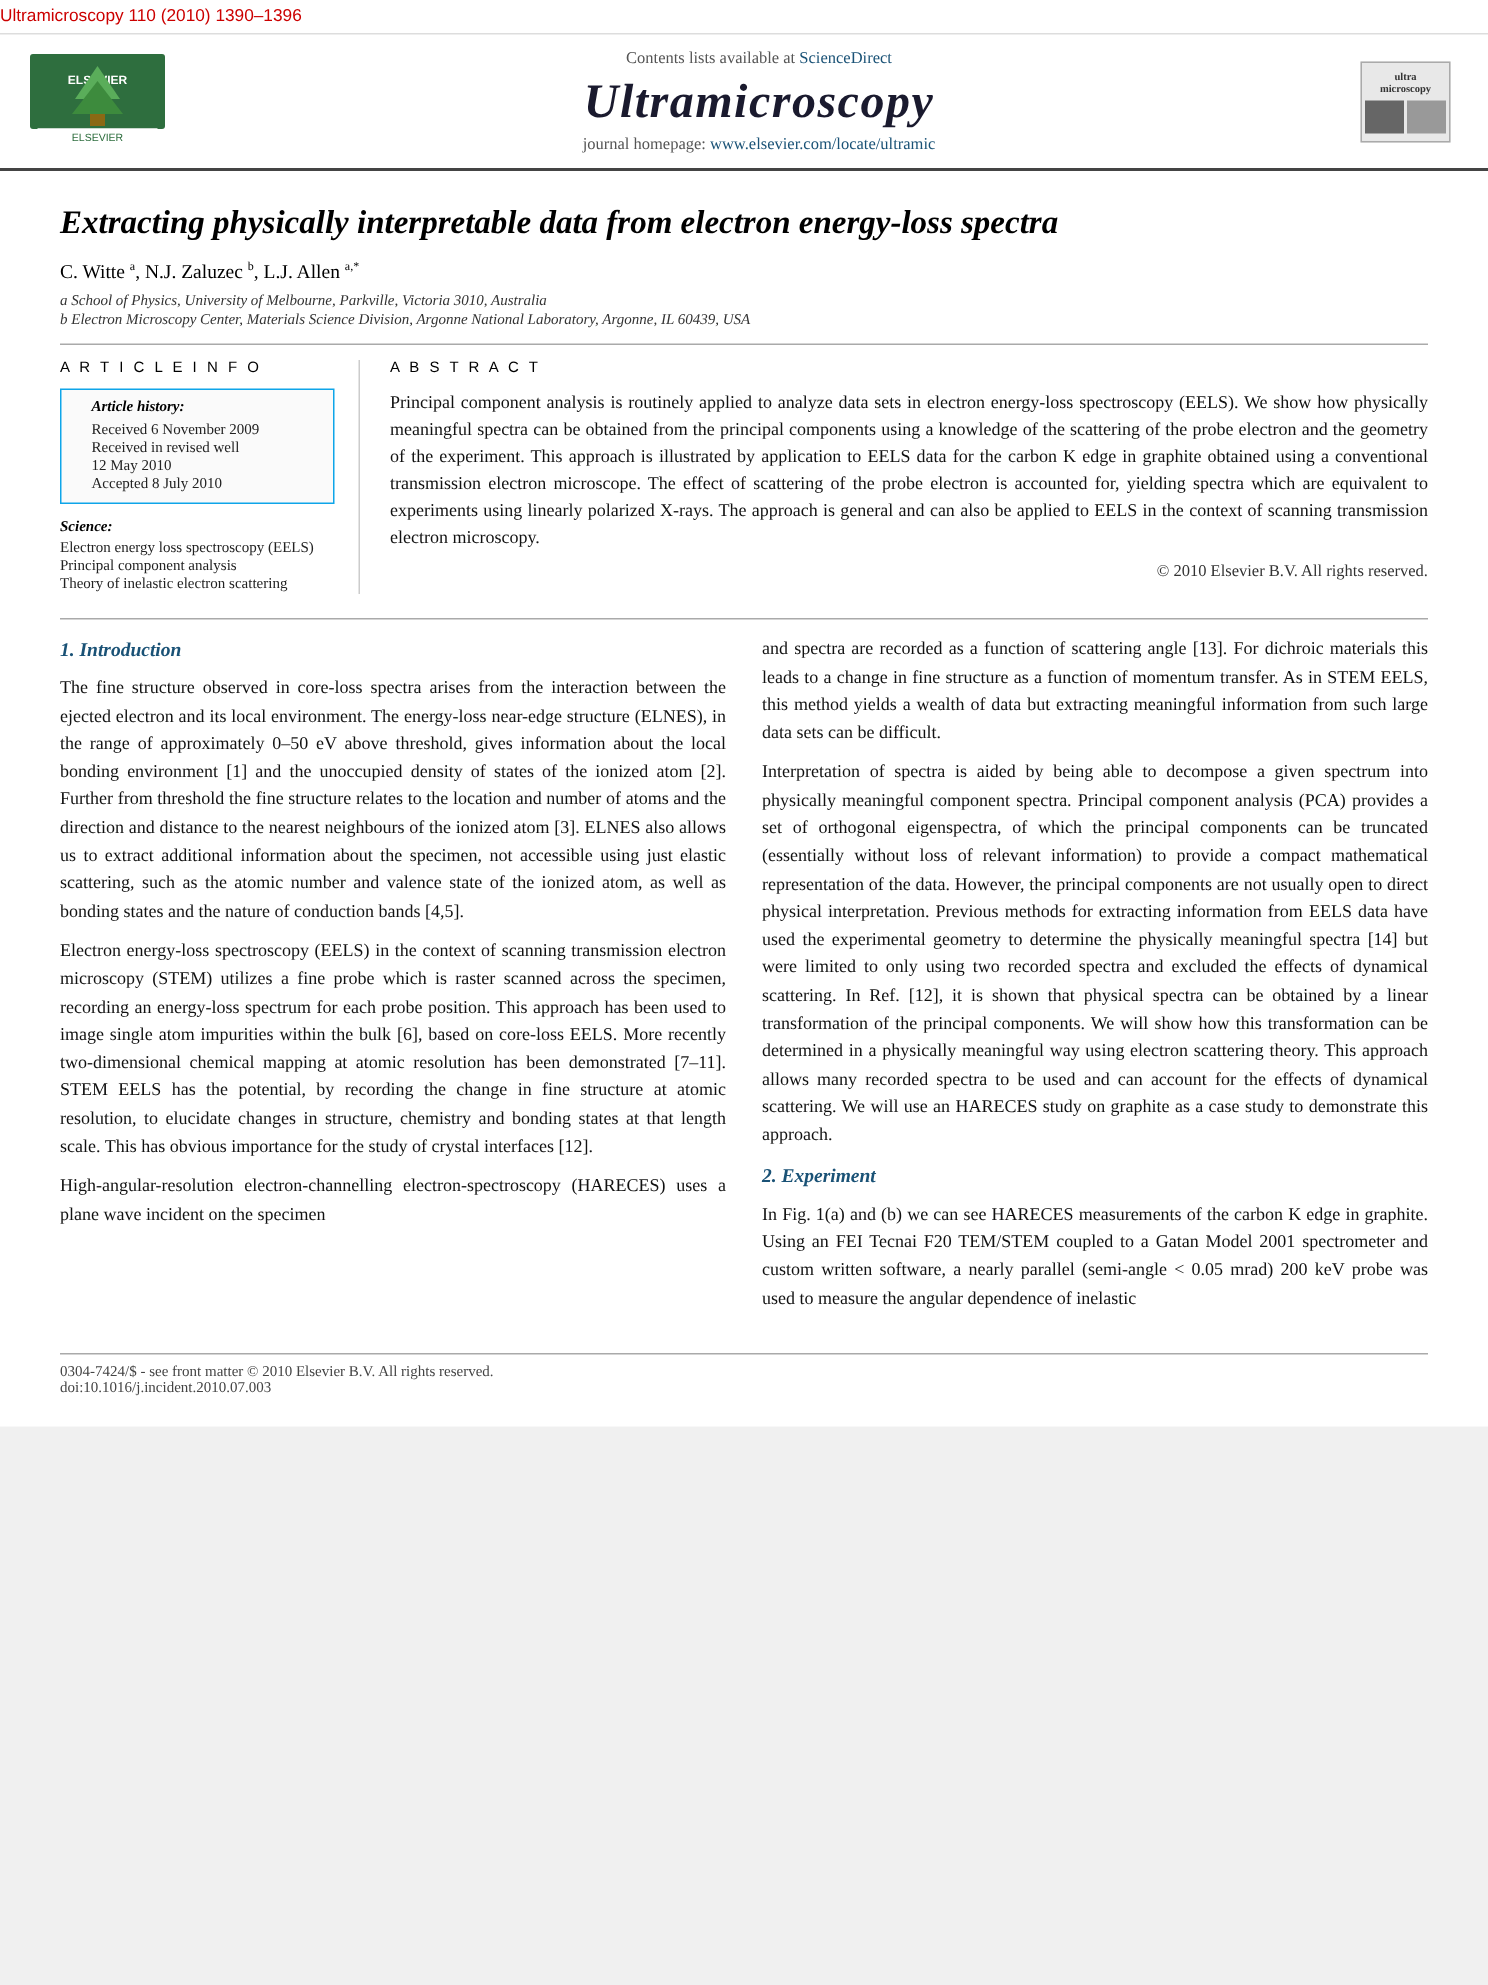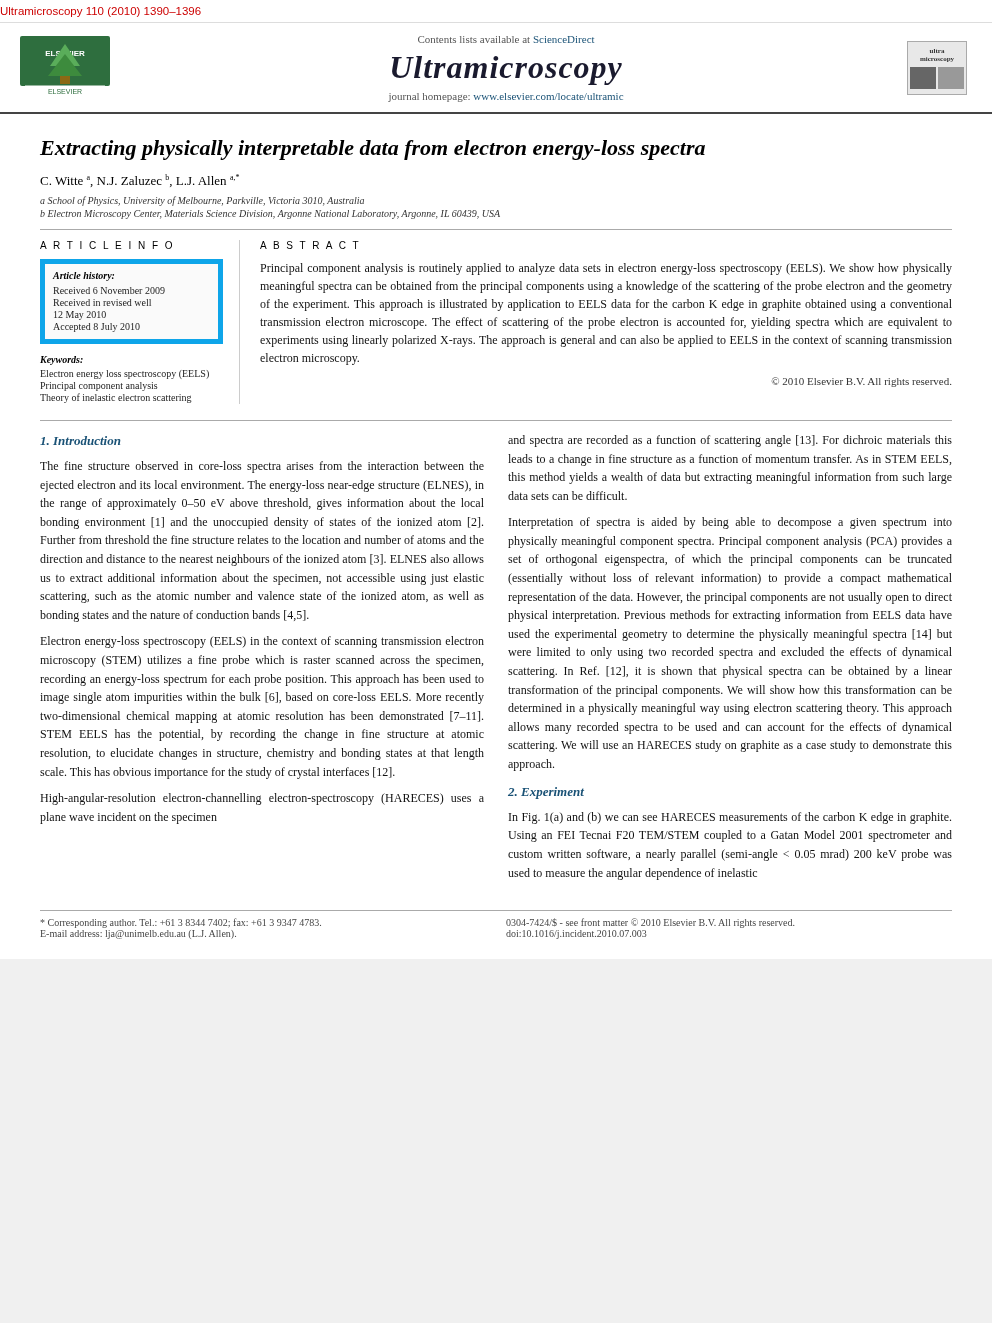--- a/index.html
+++ b/index.html
@@ -126,22 +126,22 @@
     }
     .info-section-title {
       font-size: 10px;
       letter-spacing: 2px;
       text-transform: uppercase;
       font-family: Arial, sans-serif;
       margin-bottom: 8px;
       color: #000;
     }
     .history-box {
-      border: 5px solid #0ea5e9;
-      padding: 6px 8px;
+      border: 1px solid #0ea5e9;
+      padding: 6px 20px;
       margin-bottom: 10px;
       background: #fafafa;
     }
     .history-label {
       font-style: italic;
       font-weight: bold;
       font-size: 10px;
       margin-bottom: 4px;
     }
     .history-row {
@@ -306,21 +306,21 @@
 
         <div class="history-box">
           <div class="history-label">Article history:</div>
           <div class="history-row">Received 6 November 2009</div>
           <div class="history-row">Received in revised well</div>
           <div class="history-row">12 May 2010</div>
           <div class="history-row">Accepted 8 July 2010</div>
         </div>
 
         <div class="keywords-box">
-          <div class="keywords-label">Keywords:</div>
+          <div class="keywords-label">Science:</div>
           <div class="keyword-item">Electron energy loss spectroscopy (EELS)</div>
           <div class="keyword-item">Principal component analysis</div>
           <div class="keyword-item">Theory of inelastic electron scattering</div>
         </div>
       </div>
 
       <div class="abstract-col">
         <div class="abstract-title">A B S T R A C T</div>
         <div class="abstract-text">Principal component analysis is routinely applied to analyze data sets in electron energy-loss spectroscopy (EELS). We show how physically meaningful spectra can be obtained from the principal components using a knowledge of the scattering of the probe electron and the geometry of the experiment. This approach is illustrated by application to EELS data for the carbon K edge in graphite obtained using a conventional transmission electron microscope. The effect of scattering of the probe electron is accounted for, yielding spectra which are equivalent to experiments using linearly polarized X-rays. The approach is general and can also be applied to EELS in the context of scanning transmission electron microscopy.</div>
         <div class="copyright-line">© 2010 Elsevier B.V. All rights reserved.</div>
@@ -344,24 +344,20 @@
         <div class="body-para">and spectra are recorded as a function of scattering angle [13]. For dichroic materials this leads to a change in fine structure as a function of momentum transfer. As in STEM EELS, this method yields a wealth of data but extracting meaningful information from such large data sets can be difficult.</div>
         <div class="body-para">Interpretation of spectra is aided by being able to decompose a given spectrum into physically meaningful component spectra. Principal component analysis (PCA) provides a set of orthogonal eigenspectra, of which the principal components can be truncated (essentially without loss of relevant information) to provide a compact mathematical representation of the data. However, the principal components are not usually open to direct physical interpretation. Previous methods for extracting information from EELS data have used the experimental geometry to determine the physically meaningful spectra [14] but were limited to only using two recorded spectra and excluded the effects of dynamical scattering. In Ref. [12], it is shown that physical spectra can be obtained by a linear transformation of the principal components. We will show how this transformation can be determined in a physically meaningful way using electron scattering theory. This approach allows many recorded spectra to be used and can account for the effects of dynamical scattering. We will use an HARECES study on graphite as a case study to demonstrate this approach.</div>
         <div class="intro-heading">
           <span>2.  Experiment</span>
         </div>
         <div class="body-para">In Fig. 1(a) and (b) we can see HARECES measurements of the carbon K edge in graphite. Using an FEI Tecnai F20 TEM/STEM coupled to a Gatan Model 2001 spectrometer and custom written software, a nearly parallel (semi-angle &lt; 0.05 mrad) 200 keV probe was used to measure the angular dependence of inelastic</div>
       </div>
     </div>
 
     <div class="page-footer">
-      <div class="footer-left">
-        <div>* Corresponding author. Tel.: +61 3 8344 7402; fax: +61 3 9347 4783.</div>
-        <div>E-mail address: lja@unimelb.edu.au (L.J. Allen).</div>
-      </div>
       <div class="footer-right">
         <div>0304-7424/$ - see front matter © 2010 Elsevier B.V. All rights reserved.</div>
         <div>doi:10.1016/j.incident.2010.07.003</div>
       </div>
     </div>
 
   </div>
 
 </div>
 

